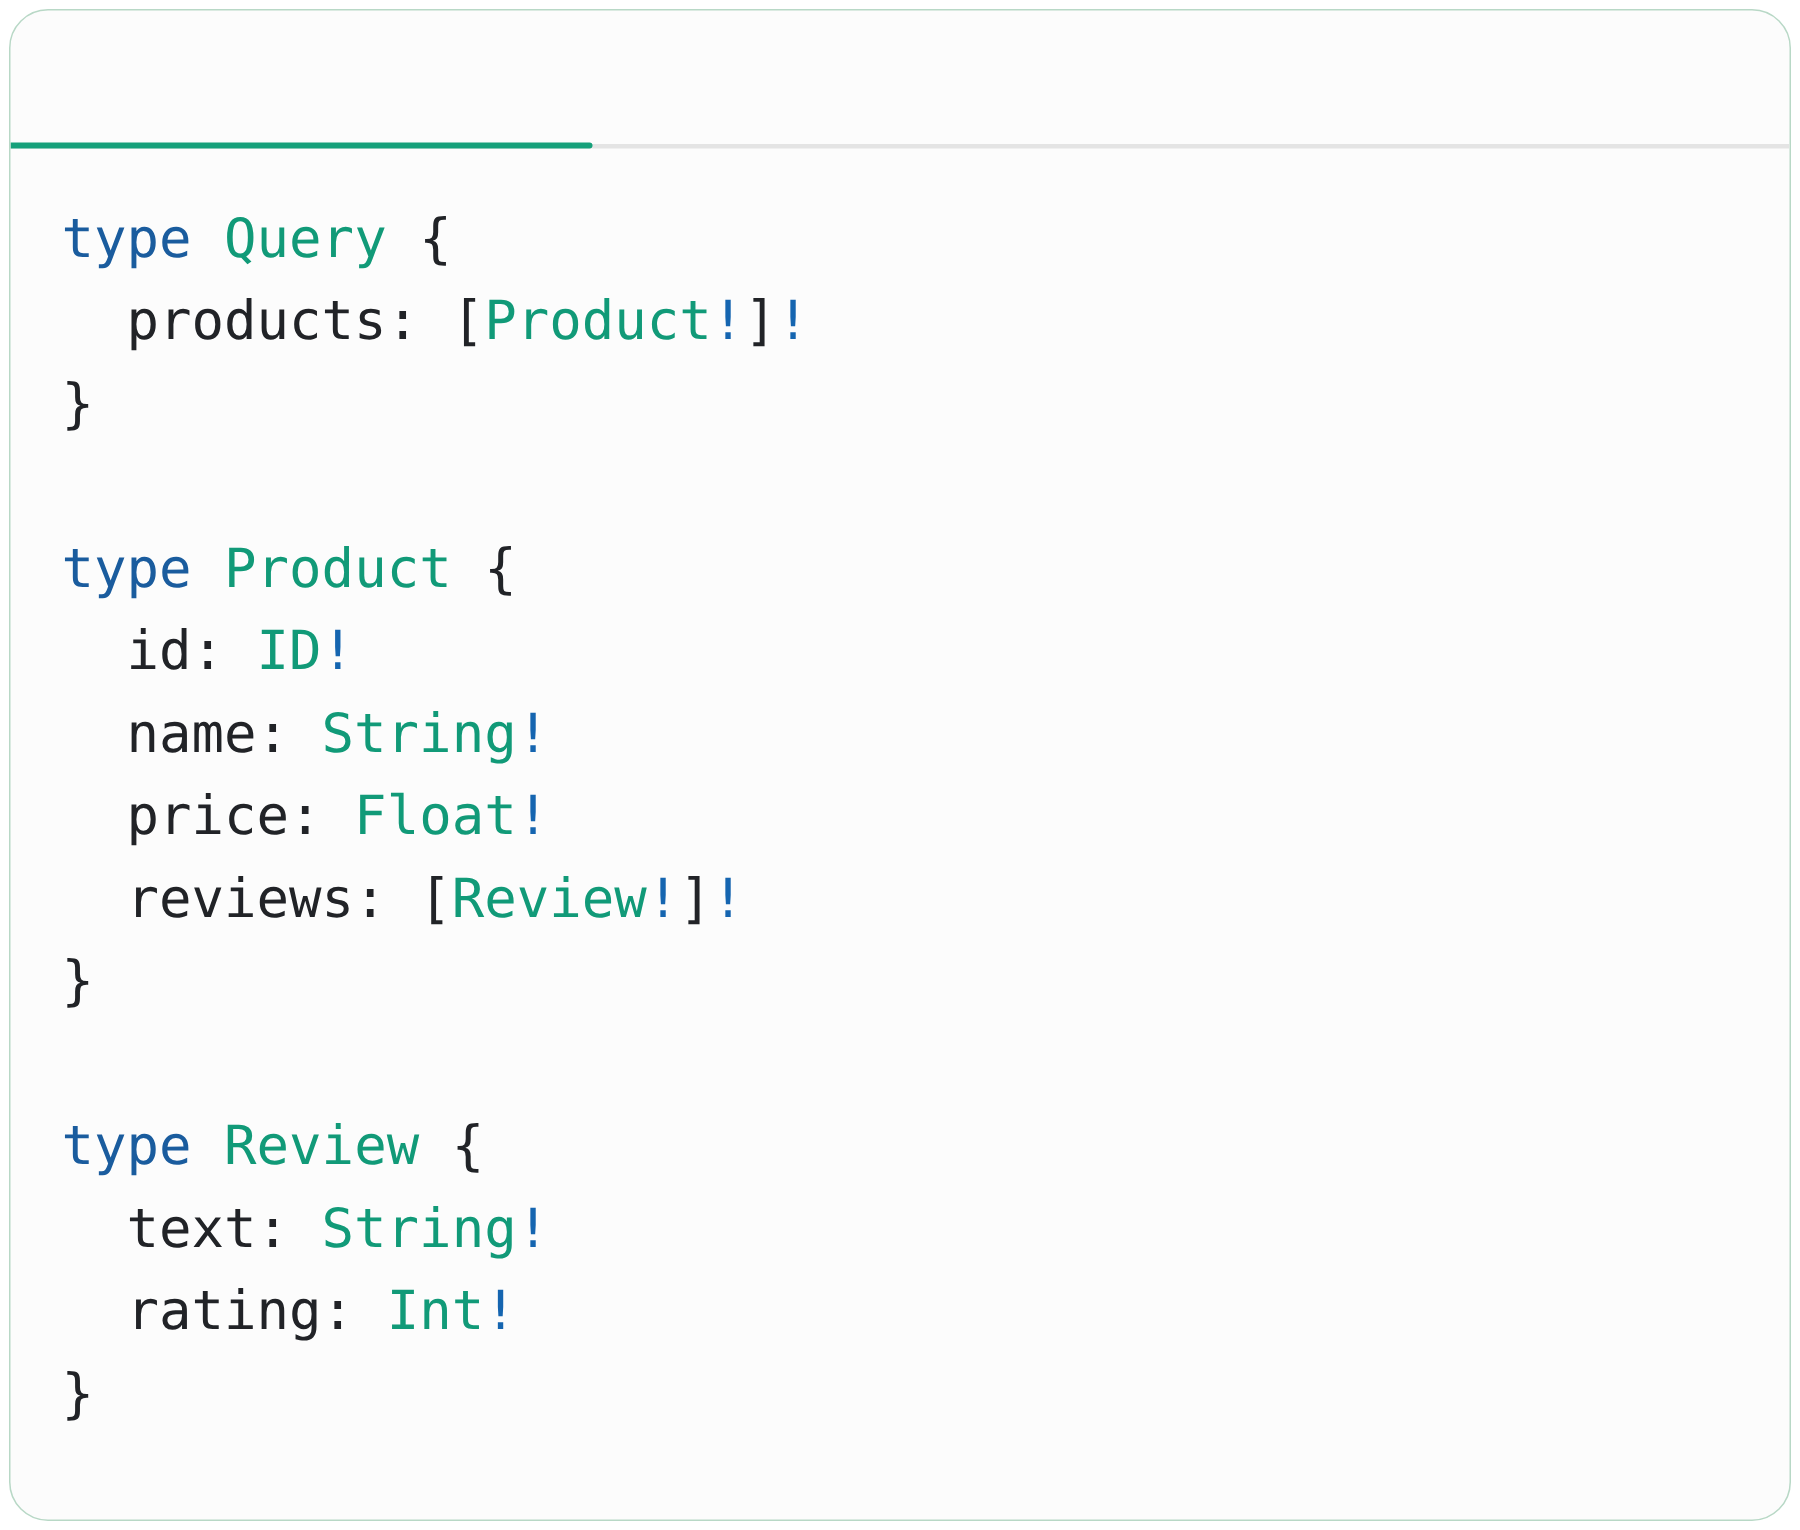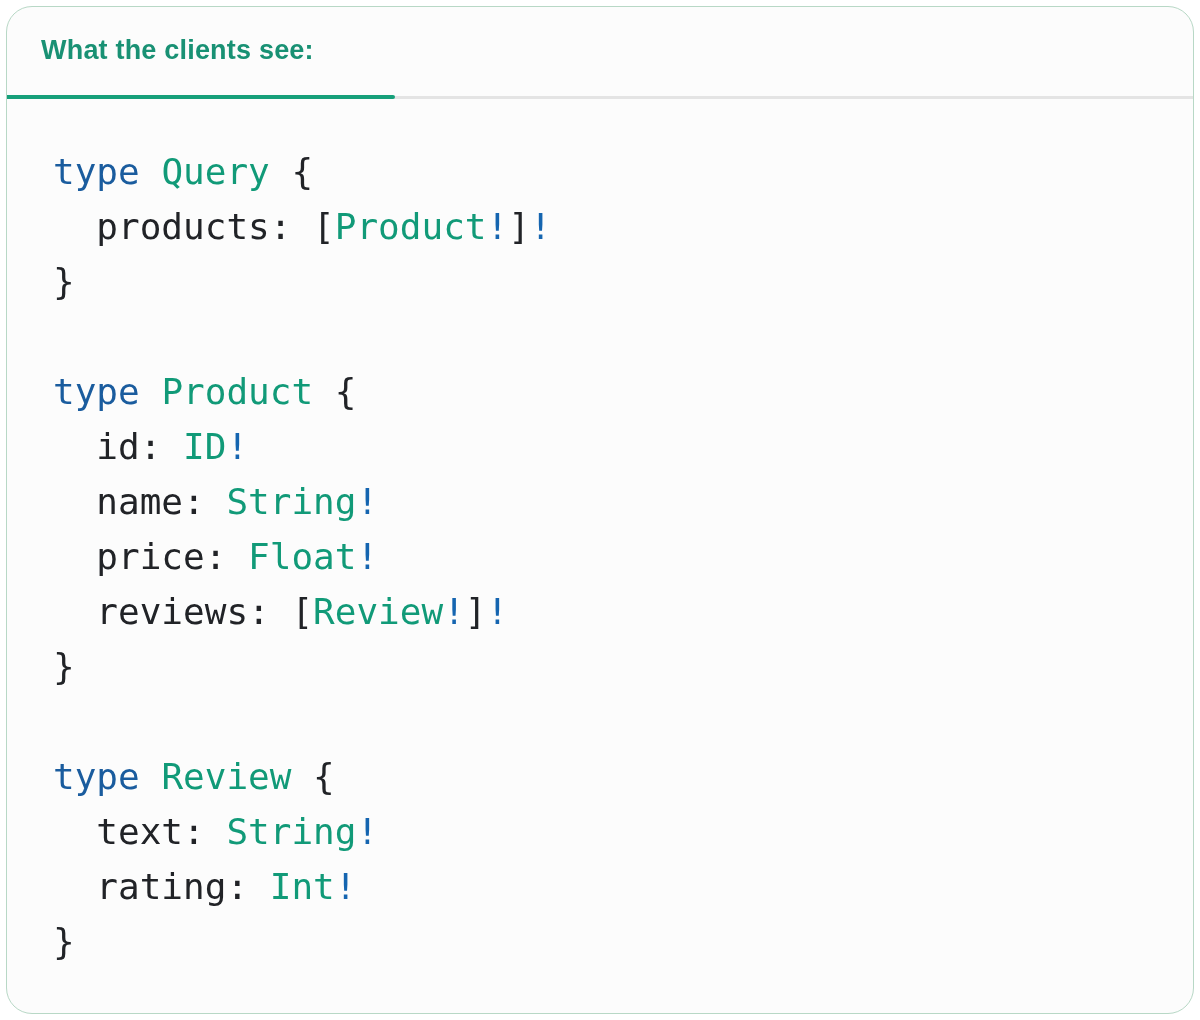--- a/index.html
+++ b/index.html
@@ -51,39 +51,38 @@
   .tab-indicator {
     position: absolute;
     left: 0;
     bottom: 0;
     width: 388px;
     height: 4px;
     background: var(--tab-indicator, #16a07a);
     border-radius: 0 2px 2px 0;
   }
   .code {
-    margin: 12px;
+    margin: 0;
     padding: 33px 34px;
     font-family: "DejaVu Sans Mono", "Liberation Mono", monospace;
     font-size: 36px;
     line-height: 55px;
     color: var(--code-plain, #212327);
     white-space: pre;
   }
   .code-line {
     height: 55px;
   }
   .tok-keyword { color: var(--code-keyword-blue, #1a5c9e); }
   .tok-type    { color: var(--code-type-teal, #119a78); }
   .tok-bang    { color: var(--code-bang-blue, #1565b0); }
   .tok-plain   { color: var(--code-plain, #212327); }
 </style>
 </head>
 <body>
 
 <div class="panel">
   <div class="tabbar">
-    <div class="tab-label">What the clients see:</div>
     <div class="tab-divider"></div>
     <div class="tab-indicator"></div>
   </div>
   <div class="code"><div class="code-line"><span class="tok-keyword">type</span><span class="tok-plain"> </span><span class="tok-type">Query</span><span class="tok-plain"> {</span></div><div class="code-line"><span class="tok-plain">  products: [</span><span class="tok-type">Product</span><span class="tok-bang">!</span><span class="tok-plain">]</span><span class="tok-bang">!</span></div><div class="code-line"><span class="tok-plain">}</span></div><div class="code-line">&nbsp;</div><div class="code-line"><span class="tok-keyword">type</span><span class="tok-plain"> </span><span class="tok-type">Product</span><span class="tok-plain"> {</span></div><div class="code-line"><span class="tok-plain">  id: </span><span class="tok-type">ID</span><span class="tok-bang">!</span></div><div class="code-line"><span class="tok-plain">  name: </span><span class="tok-type">String</span><span class="tok-bang">!</span></div><div class="code-line"><span class="tok-plain">  price: </span><span class="tok-type">Float</span><span class="tok-bang">!</span></div><div class="code-line"><span class="tok-plain">  reviews: [</span><span class="tok-type">Review</span><span class="tok-bang">!</span><span class="tok-plain">]</span><span class="tok-bang">!</span></div><div class="code-line"><span class="tok-plain">}</span></div><div class="code-line">&nbsp;</div><div class="code-line"><span class="tok-keyword">type</span><span class="tok-plain"> </span><span class="tok-type">Review</span><span class="tok-plain"> {</span></div><div class="code-line"><span class="tok-plain">  text: </span><span class="tok-type">String</span><span class="tok-bang">!</span></div><div class="code-line"><span class="tok-plain">  rating: </span><span class="tok-type">Int</span><span class="tok-bang">!</span></div><div class="code-line"><span class="tok-plain">}</span></div></div>
 </div>
 
 </body></html>

